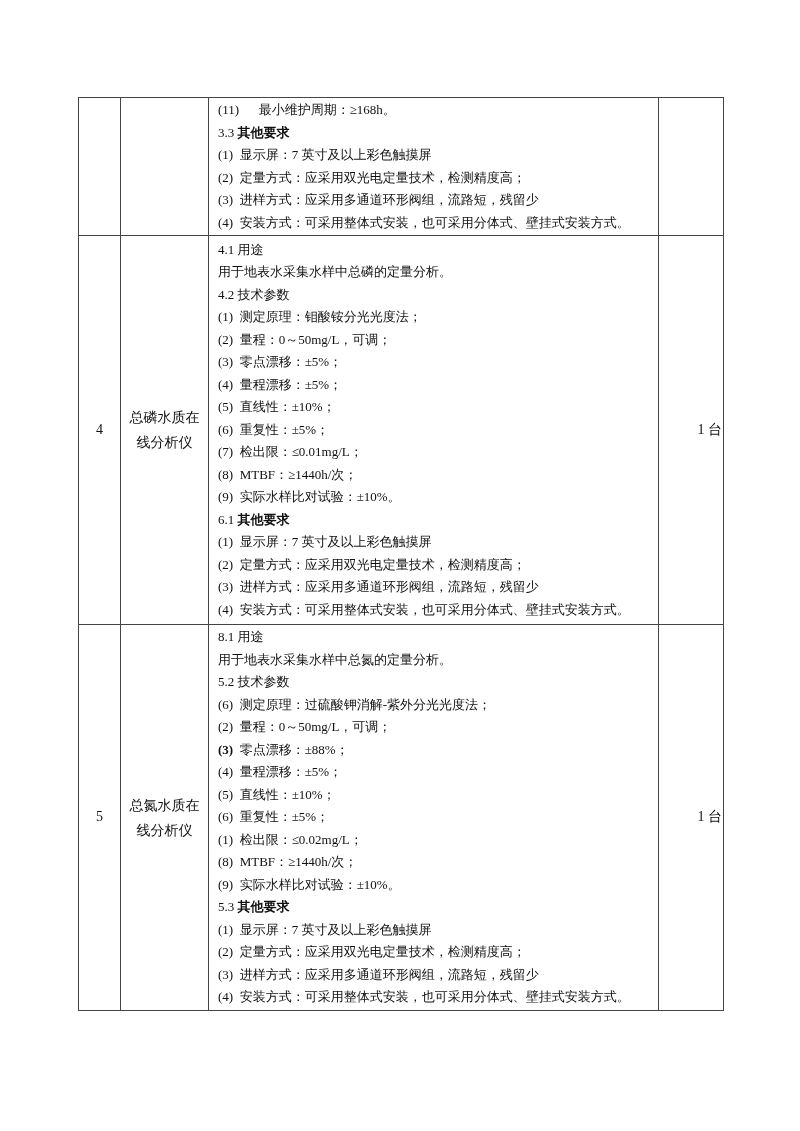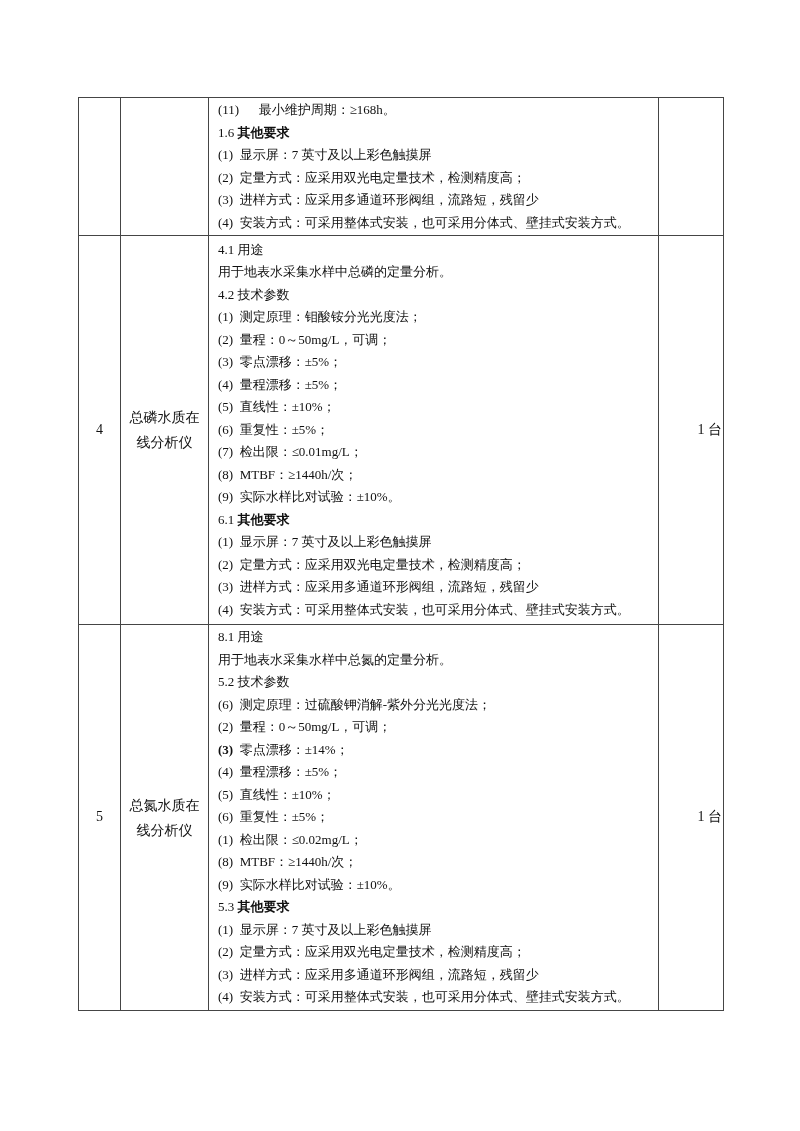--- a/index.html
+++ b/index.html
@@ -79,21 +79,21 @@
       <col style="width:88px">
       <col style="width:450px">
       <col style="width:65px">
     </colgroup>
     <tbody>
       <tr class="row-cont">
         <td class="col-index"></td>
         <td class="col-name"></td>
         <td class="col-desc">
             <div class="line"><span>(11)      最小维护周期：≥168h。</span></div>
-            <div class="line"><span>1.6 </span><span class="bold">其他要求</span></div>
+            <div class="line"><span>3.3 </span><span class="bold">其他要求</span></div>
             <div class="line"><span>(1)  显示屏：7 英寸及以上彩色触摸屏</span></div>
             <div class="line"><span>(2)  定量方式：应采用双光电定量技术，检测精度高；</span></div>
             <div class="line"><span>(3)  进样方式：应采用多通道环形阀组，流路短，残留少</span></div>
             <div class="line"><span>(4)  安装方式：可采用整体式安装，也可采用分体式、壁挂式安装方式。</span></div>
           </td>
         <td class="col-qty"></td>
       </tr>
       <tr class="row-item4">
         <td class="col-index">4</td>
         <td class="col-name">总磷水质在
@@ -122,21 +122,21 @@
       <tr class="row-item5">
         <td class="col-index">5</td>
         <td class="col-name">总氮水质在
 线分析仪</td>
         <td class="col-desc">
             <div class="line"><span>8.1 用途</span></div>
             <div class="line"><span>用于地表水采集水样中总氮的定量分析。</span></div>
             <div class="line"><span>5.2 技术参数</span></div>
             <div class="line"><span>(6)  测定原理：过硫酸钾消解-紫外分光光度法；</span></div>
             <div class="line"><span>(2)  量程：0～50mg/L，可调；</span></div>
-            <div class="line"><span class="bold">(3)</span><span>  零点漂移：±14%；</span></div>
+            <div class="line"><span class="bold">(3)</span><span>  零点漂移：±88%；</span></div>
             <div class="line"><span>(4)  量程漂移：±5%；</span></div>
             <div class="line"><span>(5)  直线性：±10%；</span></div>
             <div class="line"><span>(6)  重复性：±5%；</span></div>
             <div class="line"><span>(1)  检出限：≤0.02mg/L；</span></div>
             <div class="line"><span>(8)  MTBF：≥1440h/次；</span></div>
             <div class="line"><span>(9)  实际水样比对试验：±10%。</span></div>
             <div class="line"><span>5.3 </span><span class="bold">其他要求</span></div>
             <div class="line"><span>(1)  显示屏：7 英寸及以上彩色触摸屏</span></div>
             <div class="line"><span>(2)  定量方式：应采用双光电定量技术，检测精度高；</span></div>
             <div class="line"><span>(3)  进样方式：应采用多通道环形阀组，流路短，残留少</span></div>

